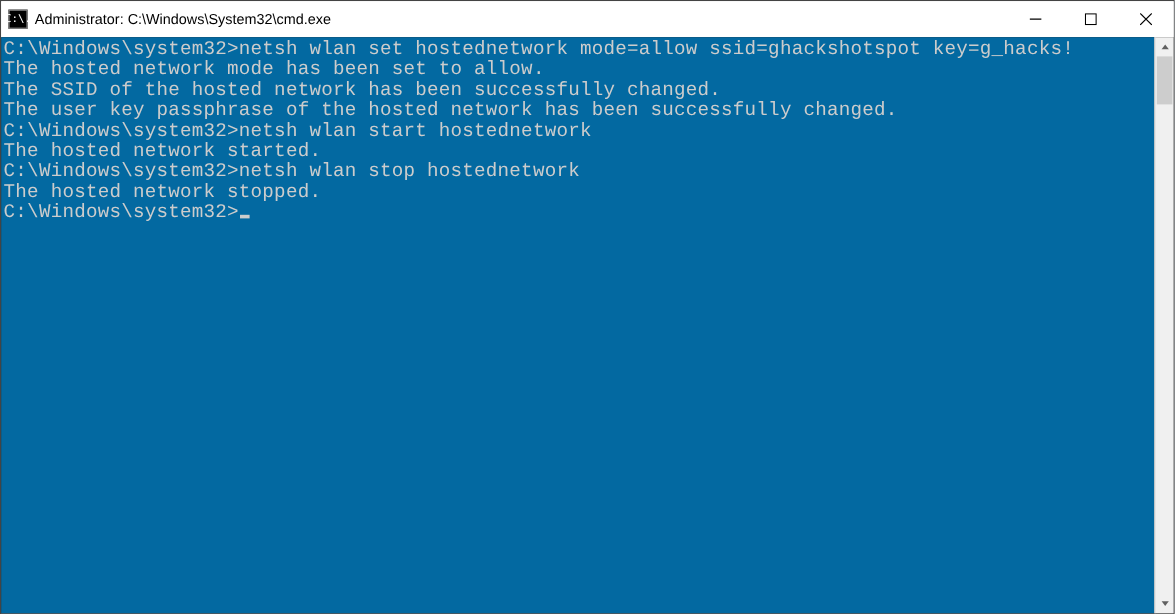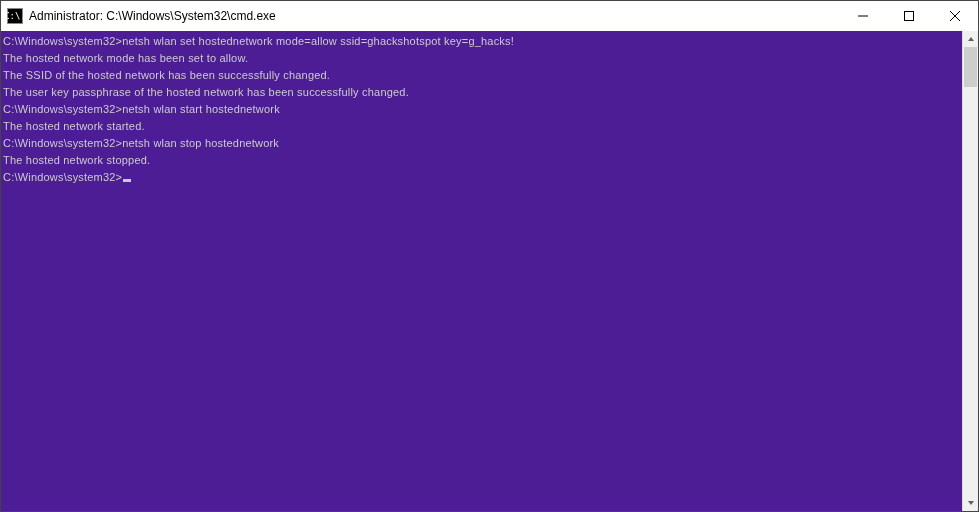--- a/index.html
+++ b/index.html
@@ -60,24 +60,24 @@
     }
     .win-btn svg { display: block; }
     .client {
       flex: 1;
       display: flex;
       background: #000;
       min-height: 0;
     }
     .terminal {
       flex: 1;
-      background: #4c1d95;
+      background: #0369a1;
       color: #ccc;
-      font-family: Liberation Sans, sans-serif;
-      font-size: 11px;
+      font-family: Liberation Mono, monospace;
+      font-size: 16px;
       line-height: 17px;
       letter-spacing: 0.2px;
       white-space: pre;
       padding: 2px 0 0 2px;
       overflow: hidden;
     }
     .scrollbar {
       width: 16px;
       background: #f0f0f0;
       position: relative;

